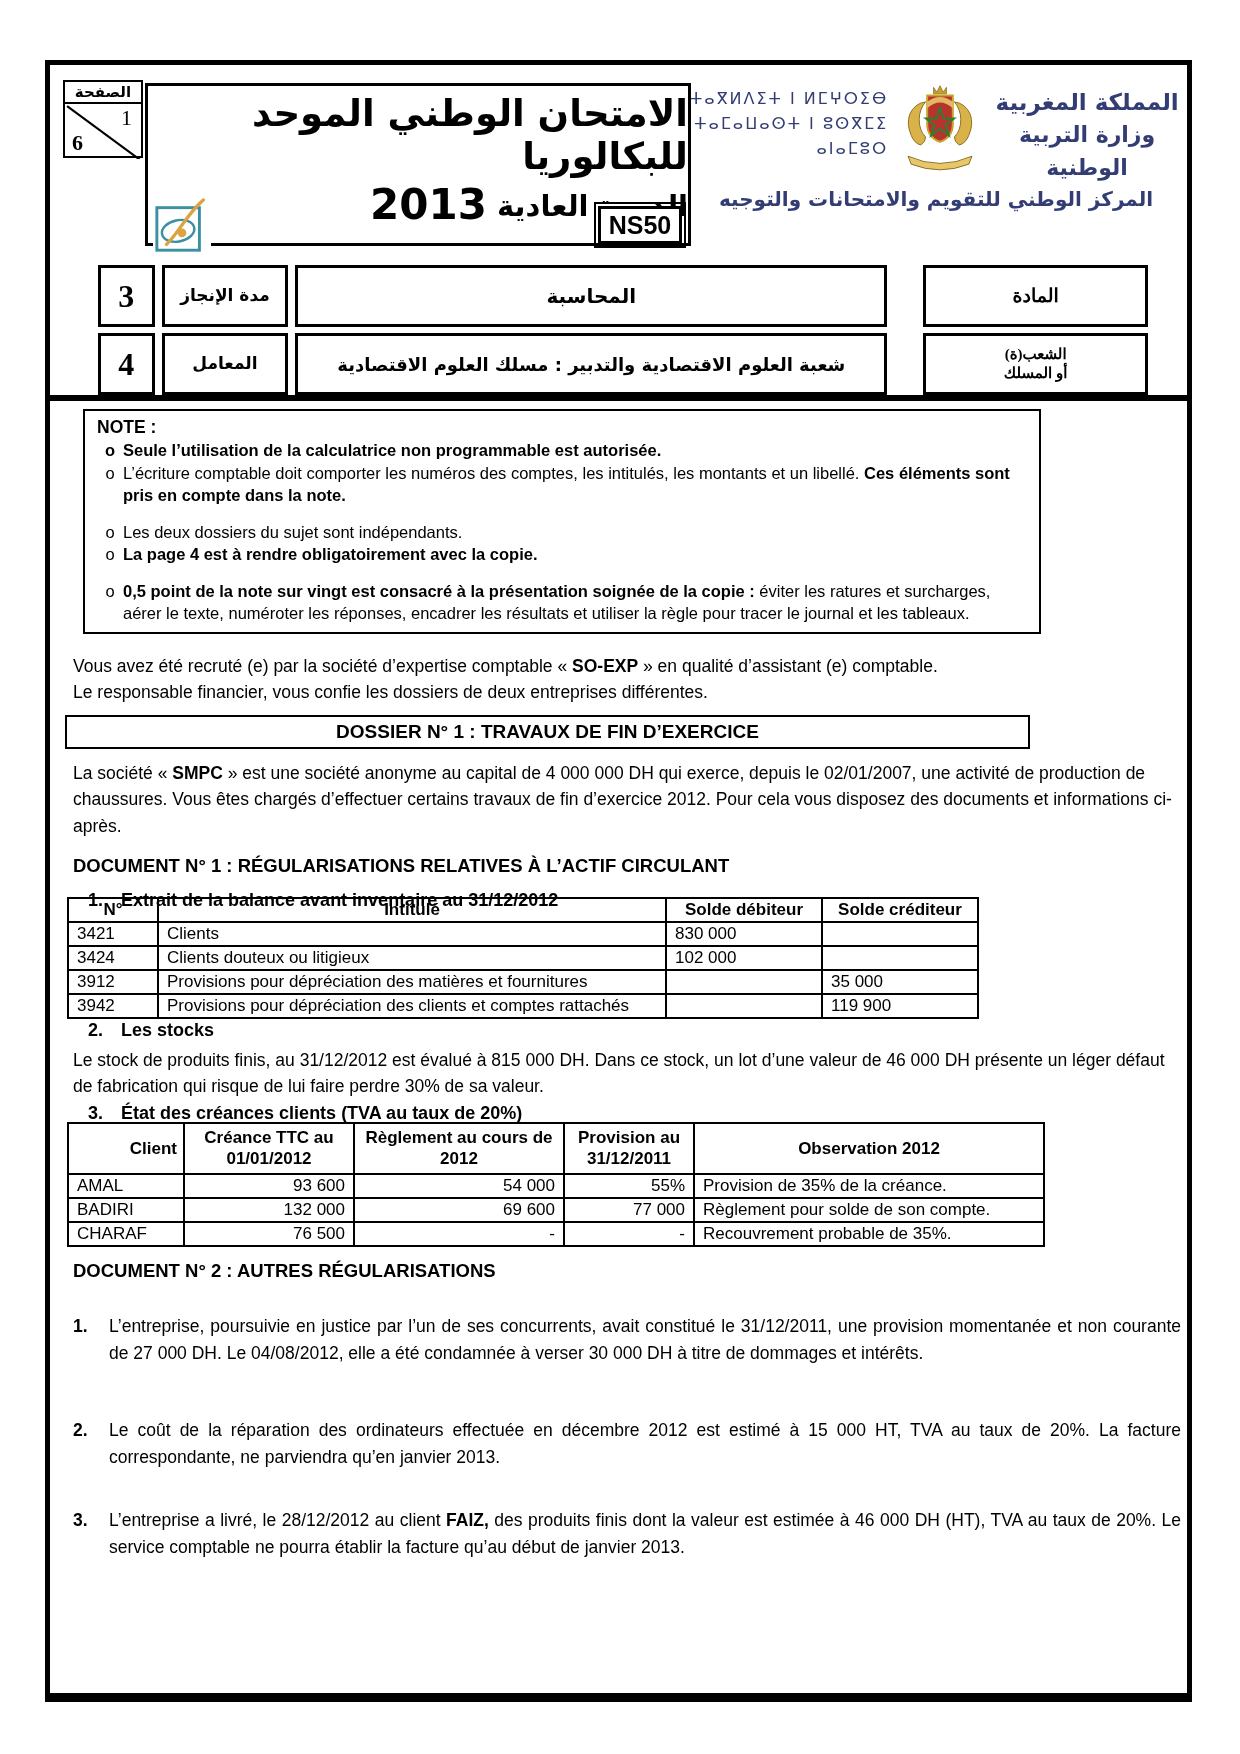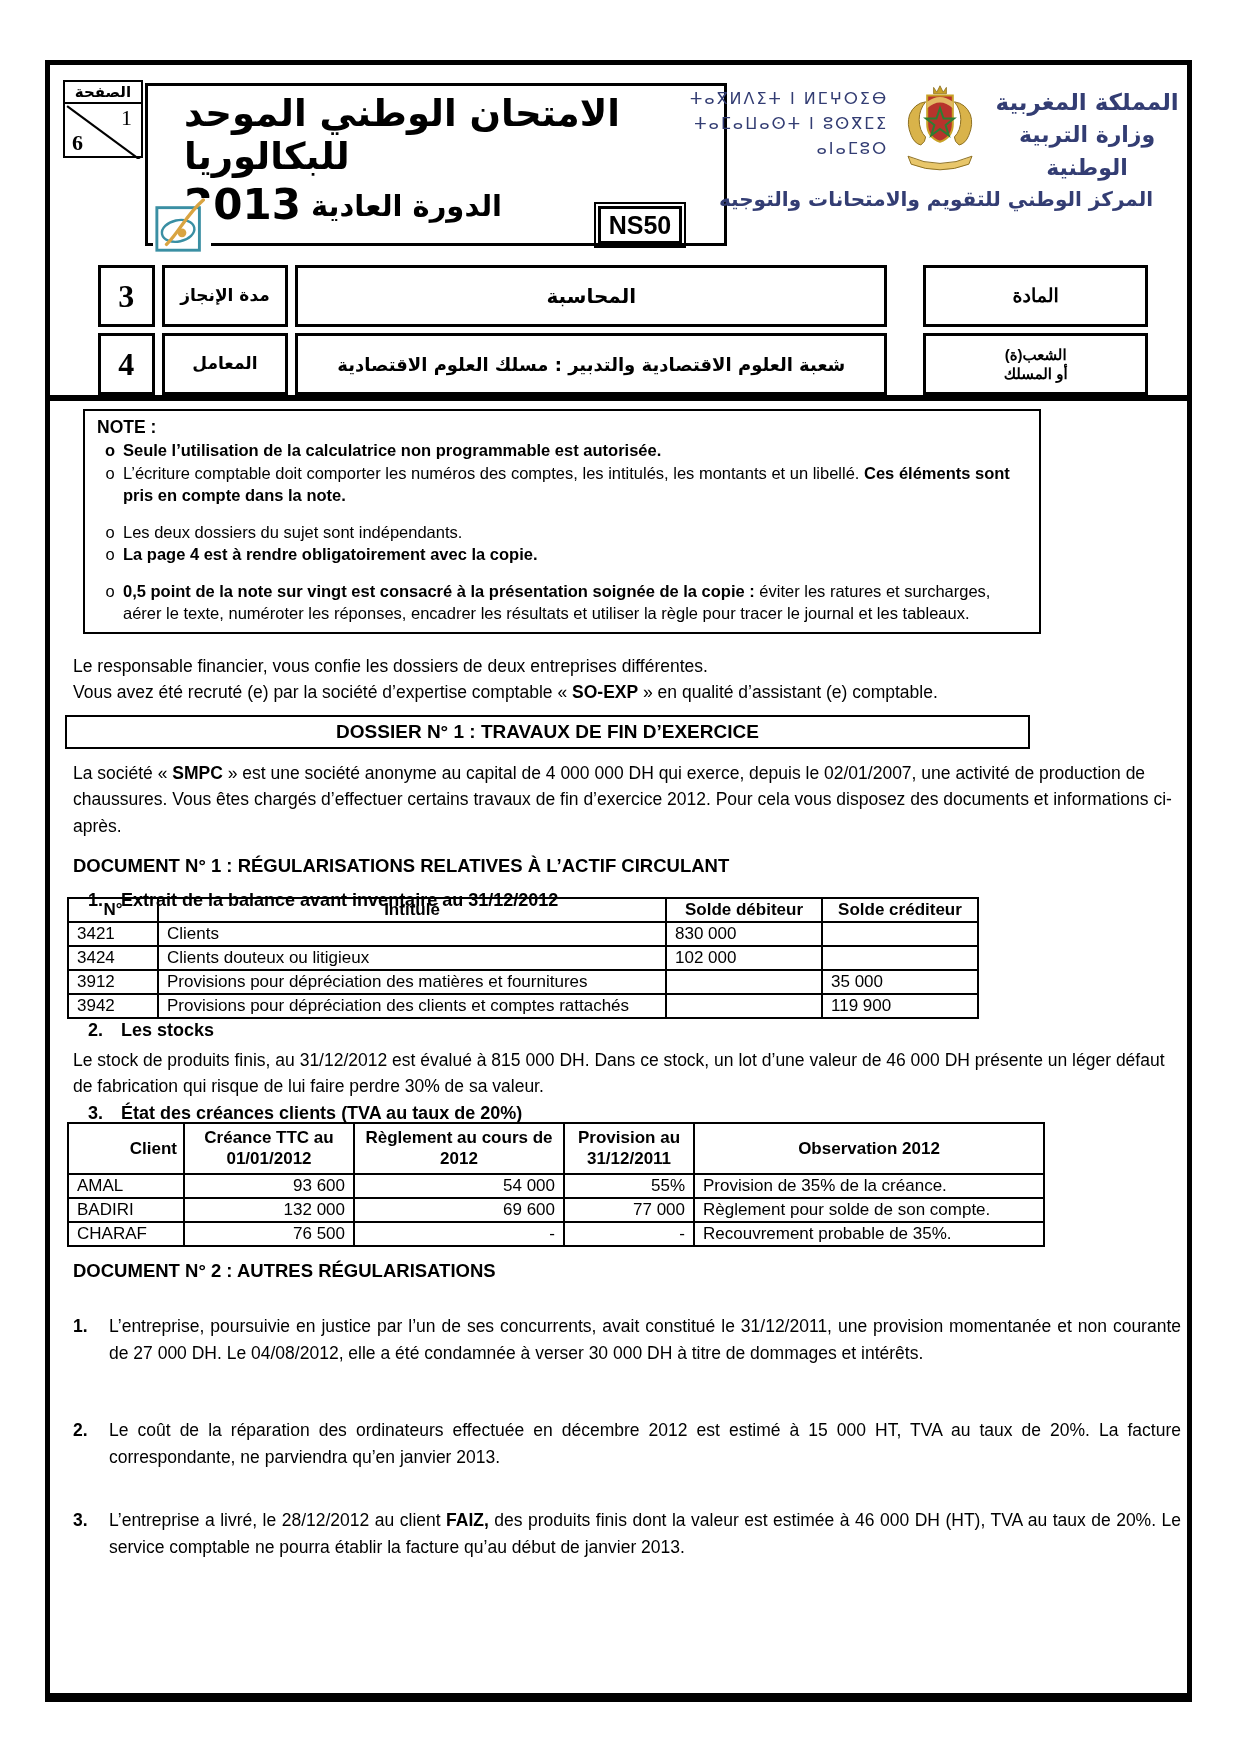--- a/index.html
+++ b/index.html
@@ -21,21 +21,21 @@
     display:block;text-align:center;font-family:"DejaVu Sans",sans-serif;
     font-size:15px;font-weight:bold;border-bottom:2px solid #000;padding:1px 0;
     direction:rtl;
   }
   .page-box .pb-body{position:relative;height:52px;}
   .page-box .pb-body svg{position:absolute;inset:0;}
   .pb-cur{position:absolute;right:9px;top:1px;font-size:22px;}
   .pb-tot{position:absolute;left:7px;bottom:0px;font-size:22px;font-weight:bold;}
   .title-box{
     position:absolute;left:95px;top:18px;width:540px;height:157px;
-    border:3px solid #000;text-align:left;direction:rtl;padding-left:36px;
+    border:3px solid #000;text-align:right;direction:rtl;
   }
   .title-l1{font-family:"DejaVu Sans",sans-serif;font-weight:bold;font-size:37px;margin-top:6px;letter-spacing:-1px;}
   .title-l2{font-family:"DejaVu Sans",sans-serif;font-weight:bold;font-size:29px;margin-top:2px;}
   .title-l2 .year{font-size:42px;vertical-align:-3px;letter-spacing:1px;}
   .title-l3{font-family:"DejaVu Sans",sans-serif;font-weight:bold;font-size:32px;margin-top:-2px;}
   .exam-logo{position:absolute;left:103px;top:133px;width:58px;height:58px;background:#fff;}
   .ns50{
     position:absolute;left:548px;top:141px;width:78px;height:32px;
     border:3px solid #000;outline:2px solid #000;outline-offset:2px;background:#fff;
     display:flex;align-items:center;justify-content:center;
@@ -49,21 +49,21 @@
   .auth-ar .k{font-size:23px;font-weight:bold;line-height:1.35;}
   .auth-ar .m{font-size:22px;font-weight:bold;line-height:1.5;}
   .auth-center{direction:rtl;text-align:center;font-family:"DejaVu Sans",sans-serif;font-size:20px;font-weight:bold;margin-top:2px;}
   
   .meta{position:absolute;left:48px;top:200px;width:1050px;}
   .meta-row{display:flex;gap:7px;margin-bottom:6px;}
   .meta-cell{border:3px solid #000;display:flex;align-items:center;justify-content:center;text-align:center;}
   .mc-val{width:53px;height:56px;font-family:"Liberation Serif",serif;font-size:32px;font-weight:bold;}
   .mc-lab{width:120px;height:56px;direction:rtl;font-family:"DejaVu Sans",sans-serif;font-size:17px;font-weight:bold;line-height:1.25;padding:0 3px;}
   .mc-main{width:601px;height:56px;direction:rtl;font-family:"DejaVu Sans",sans-serif;font-size:20px;font-weight:bold;padding:0 6px;}
-  .mc-side{width:229px;height:56px;direction:rtl;font-family:Liberation Sans, sans-serif;font-size:19px;font-weight:bold;flex-direction:column;line-height:1.3;margin-left:29px;}
+  .mc-side{width:229px;height:56px;direction:rtl;font-family:Liberation Serif, serif;font-size:19px;font-weight:bold;flex-direction:column;line-height:1.3;margin-left:29px;}
   .mc-side .s2{font-size:15px;font-weight:bold;}
   .row2 .mc-main{font-size:18px;}
   .row2 .mc-side{font-size:15px;}
   .divider{position:absolute;left:0;top:330px;width:100%;height:3px;background:#000;border-bottom:2px solid #000;border-top:1px solid #000;}
   
   .note-box{
     position:absolute;left:33px;top:344px;width:930px;
     border:2px solid #000;padding:5px 12px 8px 12px;
     font-size:16.5px;line-height:1.34;
   }
@@ -203,22 +203,22 @@
         <span><span></span><span class="b">La page 4 est à rendre obligatoirement avec la copie.</span><span></span></span>
       </div>
       <div class="note-item">
         <span class="bullet">o</span>
         <span><span class="b">0,5 point de la note sur vingt est consacré à la présentation soignée de la copie : </span><span>éviter les ratures et surcharges, aérer le texte, numéroter les réponses, encadrer les résultats et utiliser la règle pour tracer le journal et les tableaux.</span></span>
       </div>
     </div>
   </div>
 
   <div class="para intro">
+    <div><span>Vous avez été recruté (e) par la société d’expertise comptable « </span><span class="b">SO-EXP</span><span> » en qualité d’assistant (e) comptable.</span></div>
     <div>Le responsable financier, vous confie les dossiers de deux entreprises différentes.</div>
-    <div><span>Vous avez été recruté (e) par la société d’expertise comptable « </span><span class="b">SO-EXP</span><span> » en qualité d’assistant (e) comptable.</span></div>
   </div>
 
   <div class="dossier-box">DOSSIER N° 1 : TRAVAUX DE FIN D’EXERCICE</div>
 
   <div class="para smpc">
     <span>La société « </span><span class="b">SMPC</span><span> » est une société anonyme au capital de 4 000 000 DH qui exerce, depuis le 02/01/2007, une activité de production de chaussures. Vous êtes chargés d’effectuer certains travaux de fin d’exercice 2012. Pour cela vous disposez des documents et informations ci-après.</span>
   </div>
 
   <div class="doc-heading" style="top:790px;">DOCUMENT N° 1 : RÉGULARISATIONS RELATIVES À L’ACTIF CIRCULANT</div>
 

